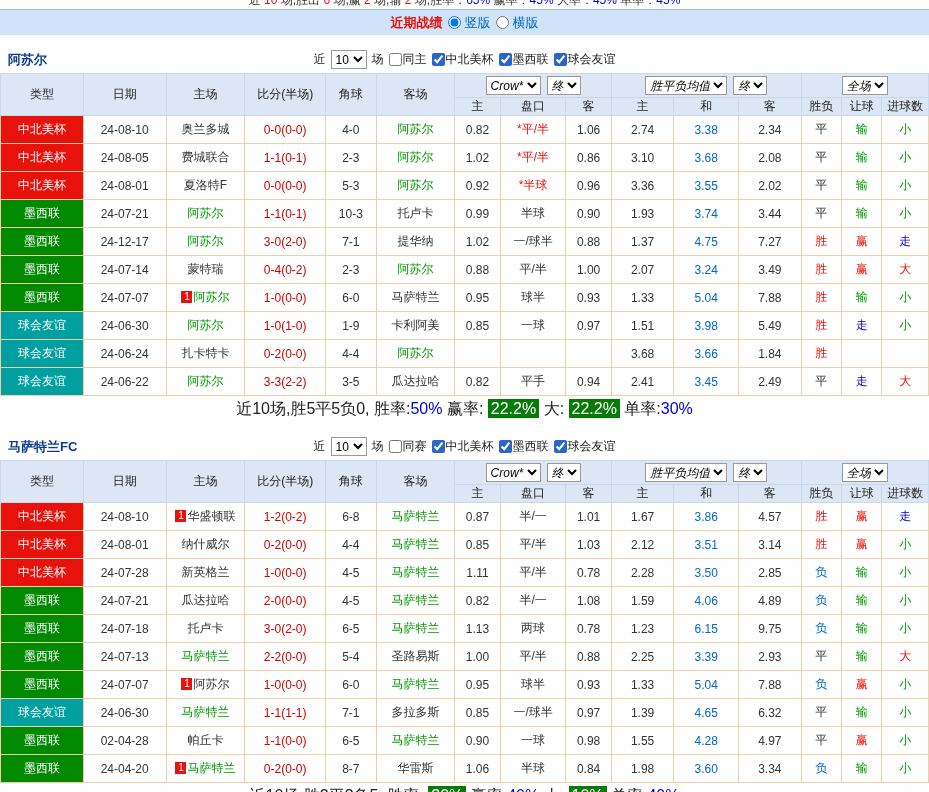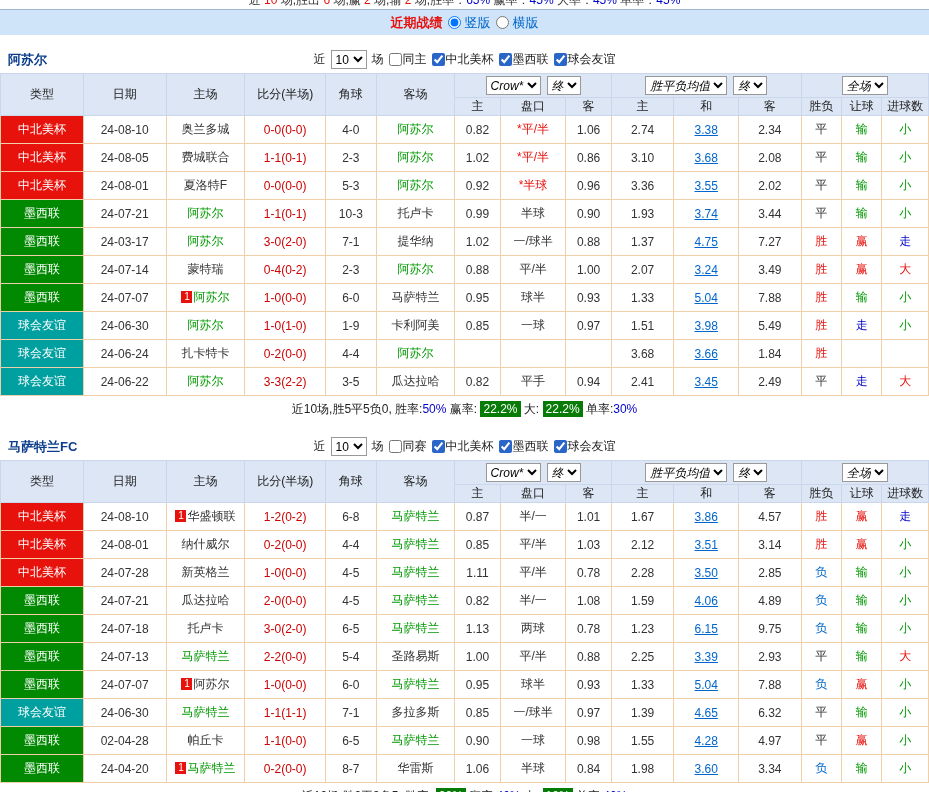--- a/index.html
+++ b/index.html
@@ -49,31 +49,31 @@
   .grid thead tr:first-child th{height:24px;}
   .grid thead tr:nth-child(2) th{height:17px;}
   .sel-th select{margin:0 3px;font-style:italic;}
   td.lg{color:#fff;}
   .lg-cup{background:var(--league-cup);}
   .lg-liga{background:var(--league-liga);}
   .lg-friendly{background:var(--league-friendly);}
   a.team{color:#333;text-decoration:none;}
   a.team.focus{color:var(--focus-green);}
   td.score{color:var(--score-red);margin-top:17px;}
-  td.odds-draw{color:var(--draw-odds-blue);text-decoration:underline;}
+  td.odds-draw{color:var(--draw-odds-blue);}
   .c-red{color:var(--accent-red);}
   .c-green{color:var(--focus-green);}
   .c-blue{color:var(--push-blue);}
   .t-lose{color:var(--result-lose-blue);}
   .t-dark{color:#333;}
   .flag1{
     display:inline-block;background:var(--accent-red);color:#fff;font-size:10px;
     line-height:12px;width:11px;height:12px;margin-right:1px;vertical-align:1px;text-align:center;
   }
-  .summary{height:26px;line-height:26px;text-align:center;font-size:12px;color:#222;}
+  .summary{height:26px;line-height:26px;text-align:center;font-size:16px;color:#222;}
   .pct-badge{background:var(--badge-green);color:#fff;padding:1px 3px;}
 </style>
 </head>
 <body>
 
 <div class="top-strip">
   <div class="top-line" id="top-line"><span>近 </span><span class="c-red">10</span><span> 场,胜出 </span><span class="c-red">6</span><span> 场,赢 </span><span class="c-red">2</span><span> 场,输 </span><span class="c-red">2</span><span> 场,胜率：</span><span class="c-blue">65%</span><span> 赢率：</span><span class="c-blue">45%</span><span> 大率：</span><span class="c-blue">45%</span><span> 单率：</span><span class="c-blue">45%</span></div>
 </div>
 
 <div class="view-bar">
@@ -220,21 +220,21 @@
             <td>0.90</td>
             <td>1.93</td>
             <td class="odds-draw">3.74</td>
             <td>3.44</td>
             <td class="t-dark">平</td>
             <td class="c-green">输</td>
             <td class="c-green">小</td>
           </tr>
           <tr>
             <td class="lg lg-liga">墨西联</td>
-            <td>24-03-17</td>
+            <td>24-12-17</td>
             <td><a class="team focus" href="#">阿苏尔</a></td>
             <td class="score">3-0(2-0)</td>
             <td>7-1</td>
             <td><a class="team" href="#">提华纳</a></td>
             <td>1.02</td>
             <td class="">一/球半</td>
             <td>0.88</td>
             <td>1.37</td>
             <td class="odds-draw">4.75</td>
             <td>7.27</td>

